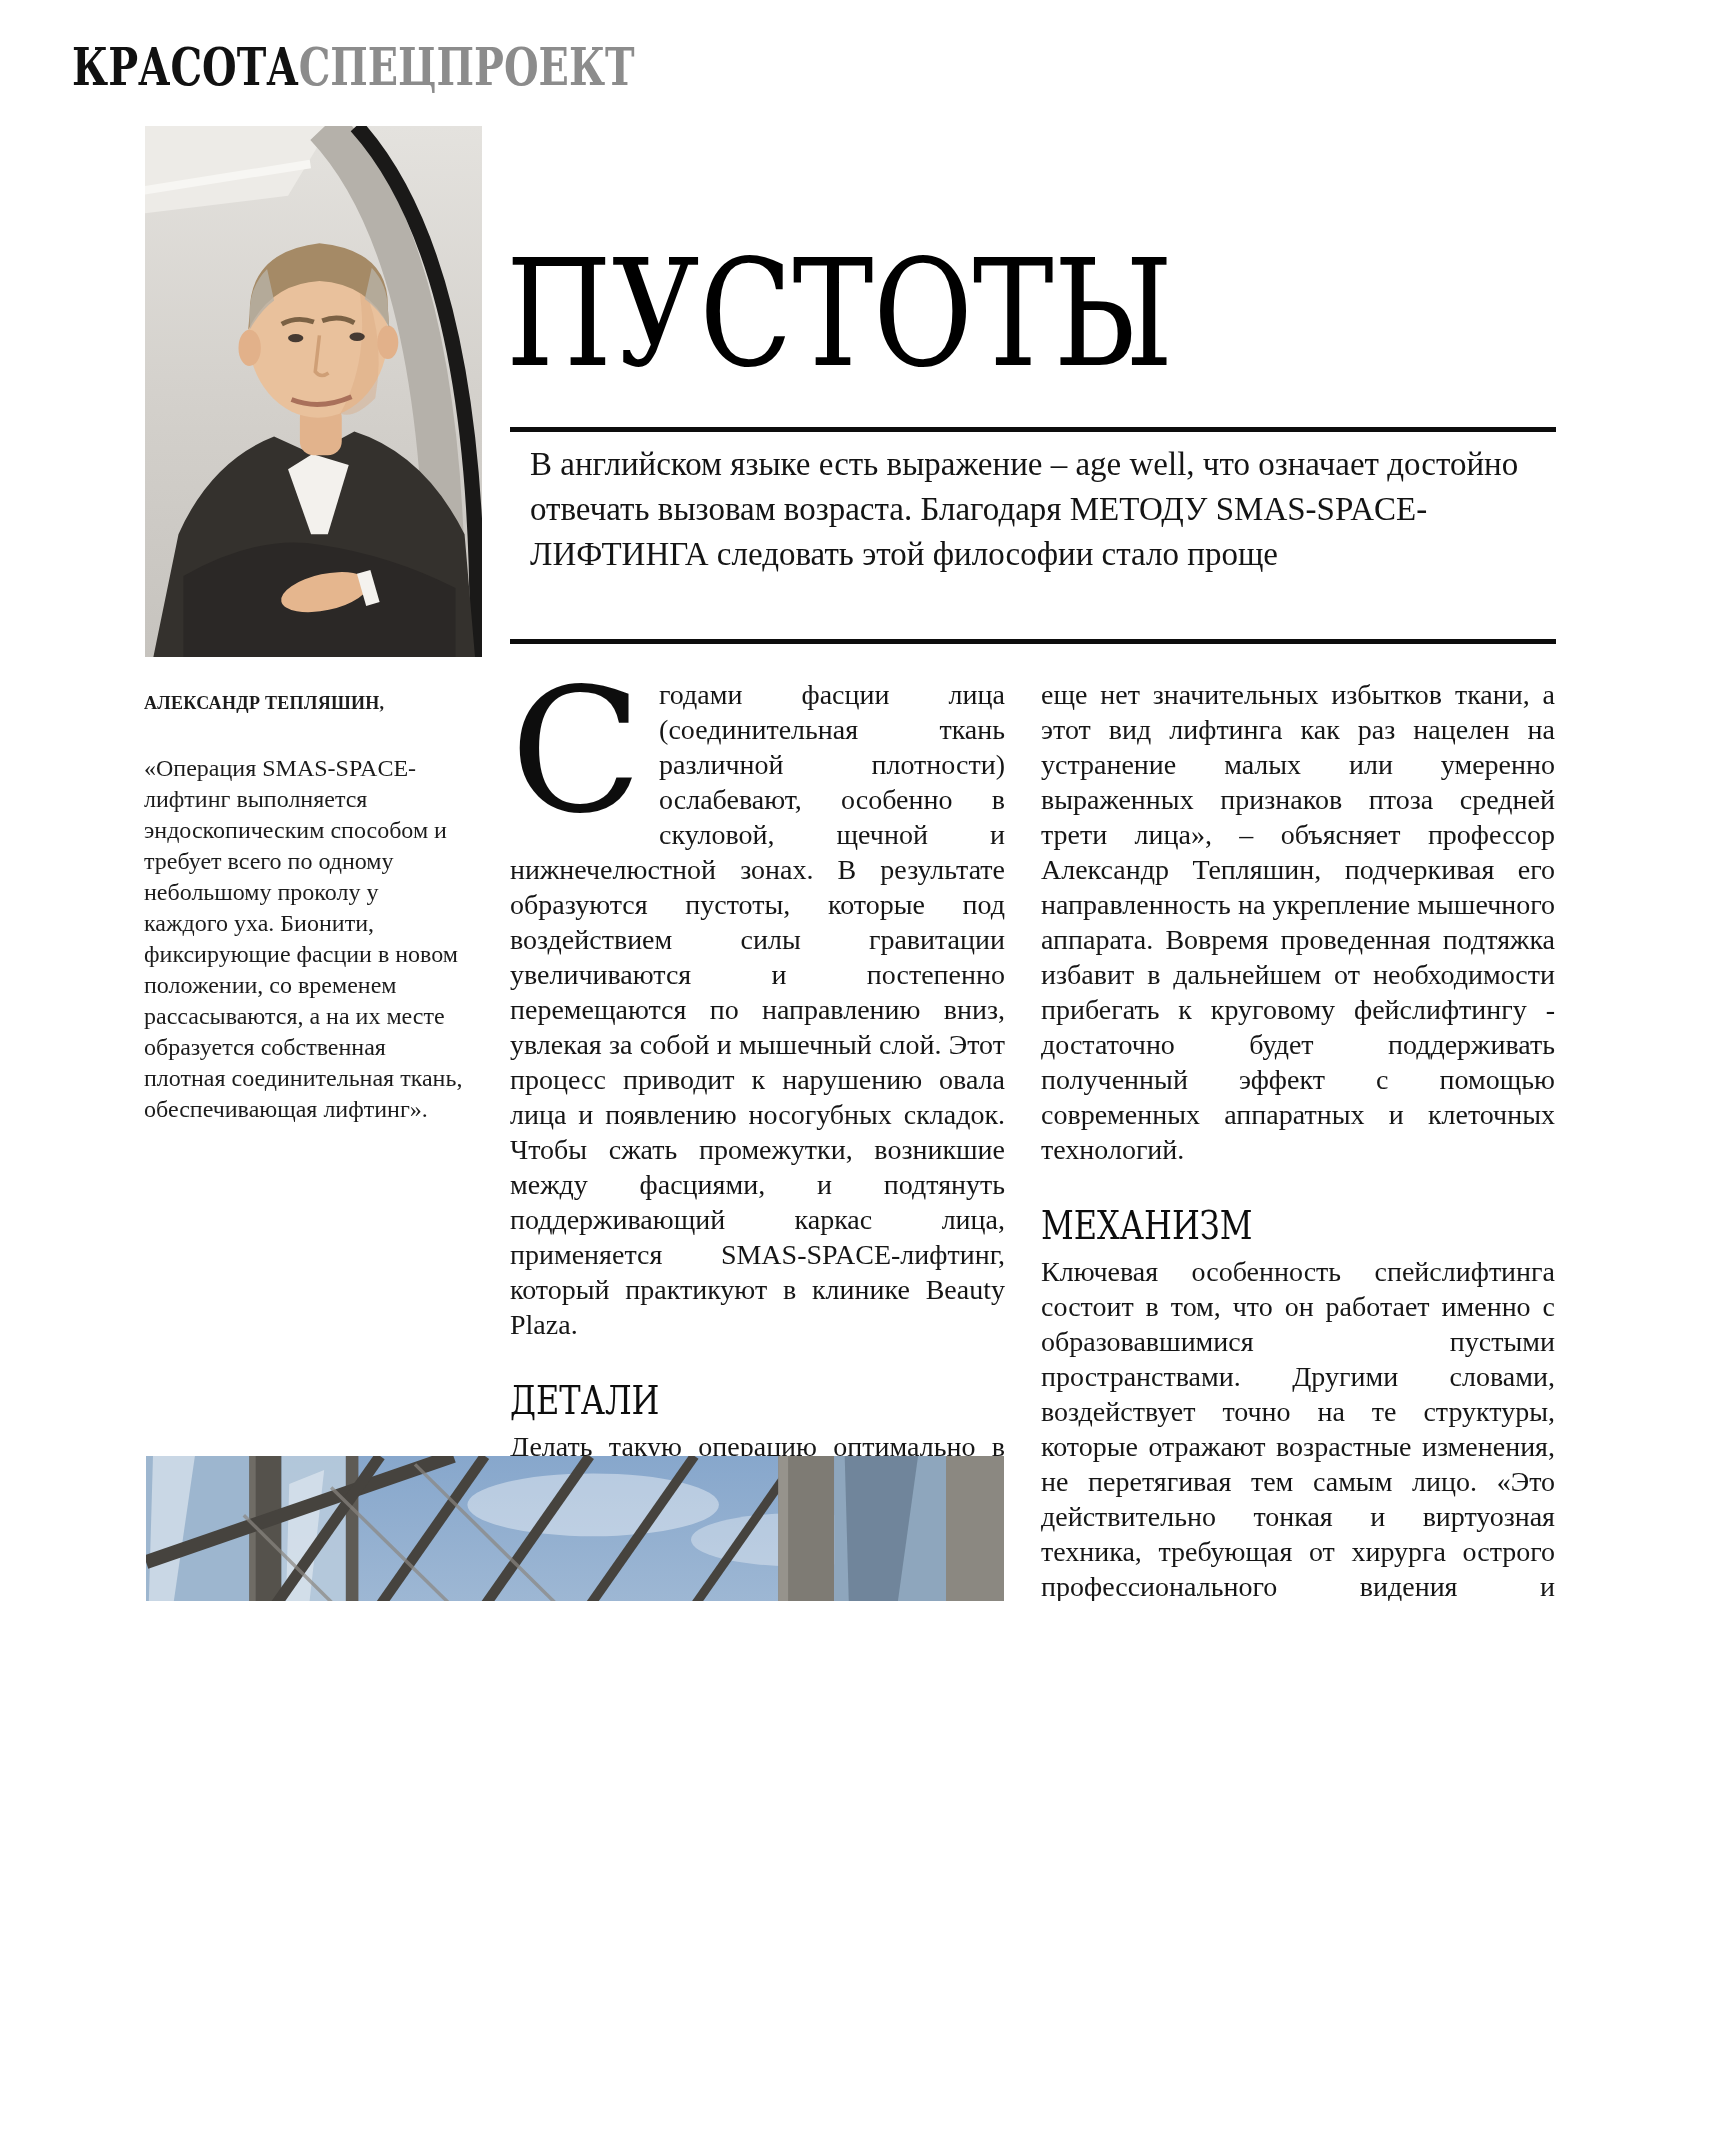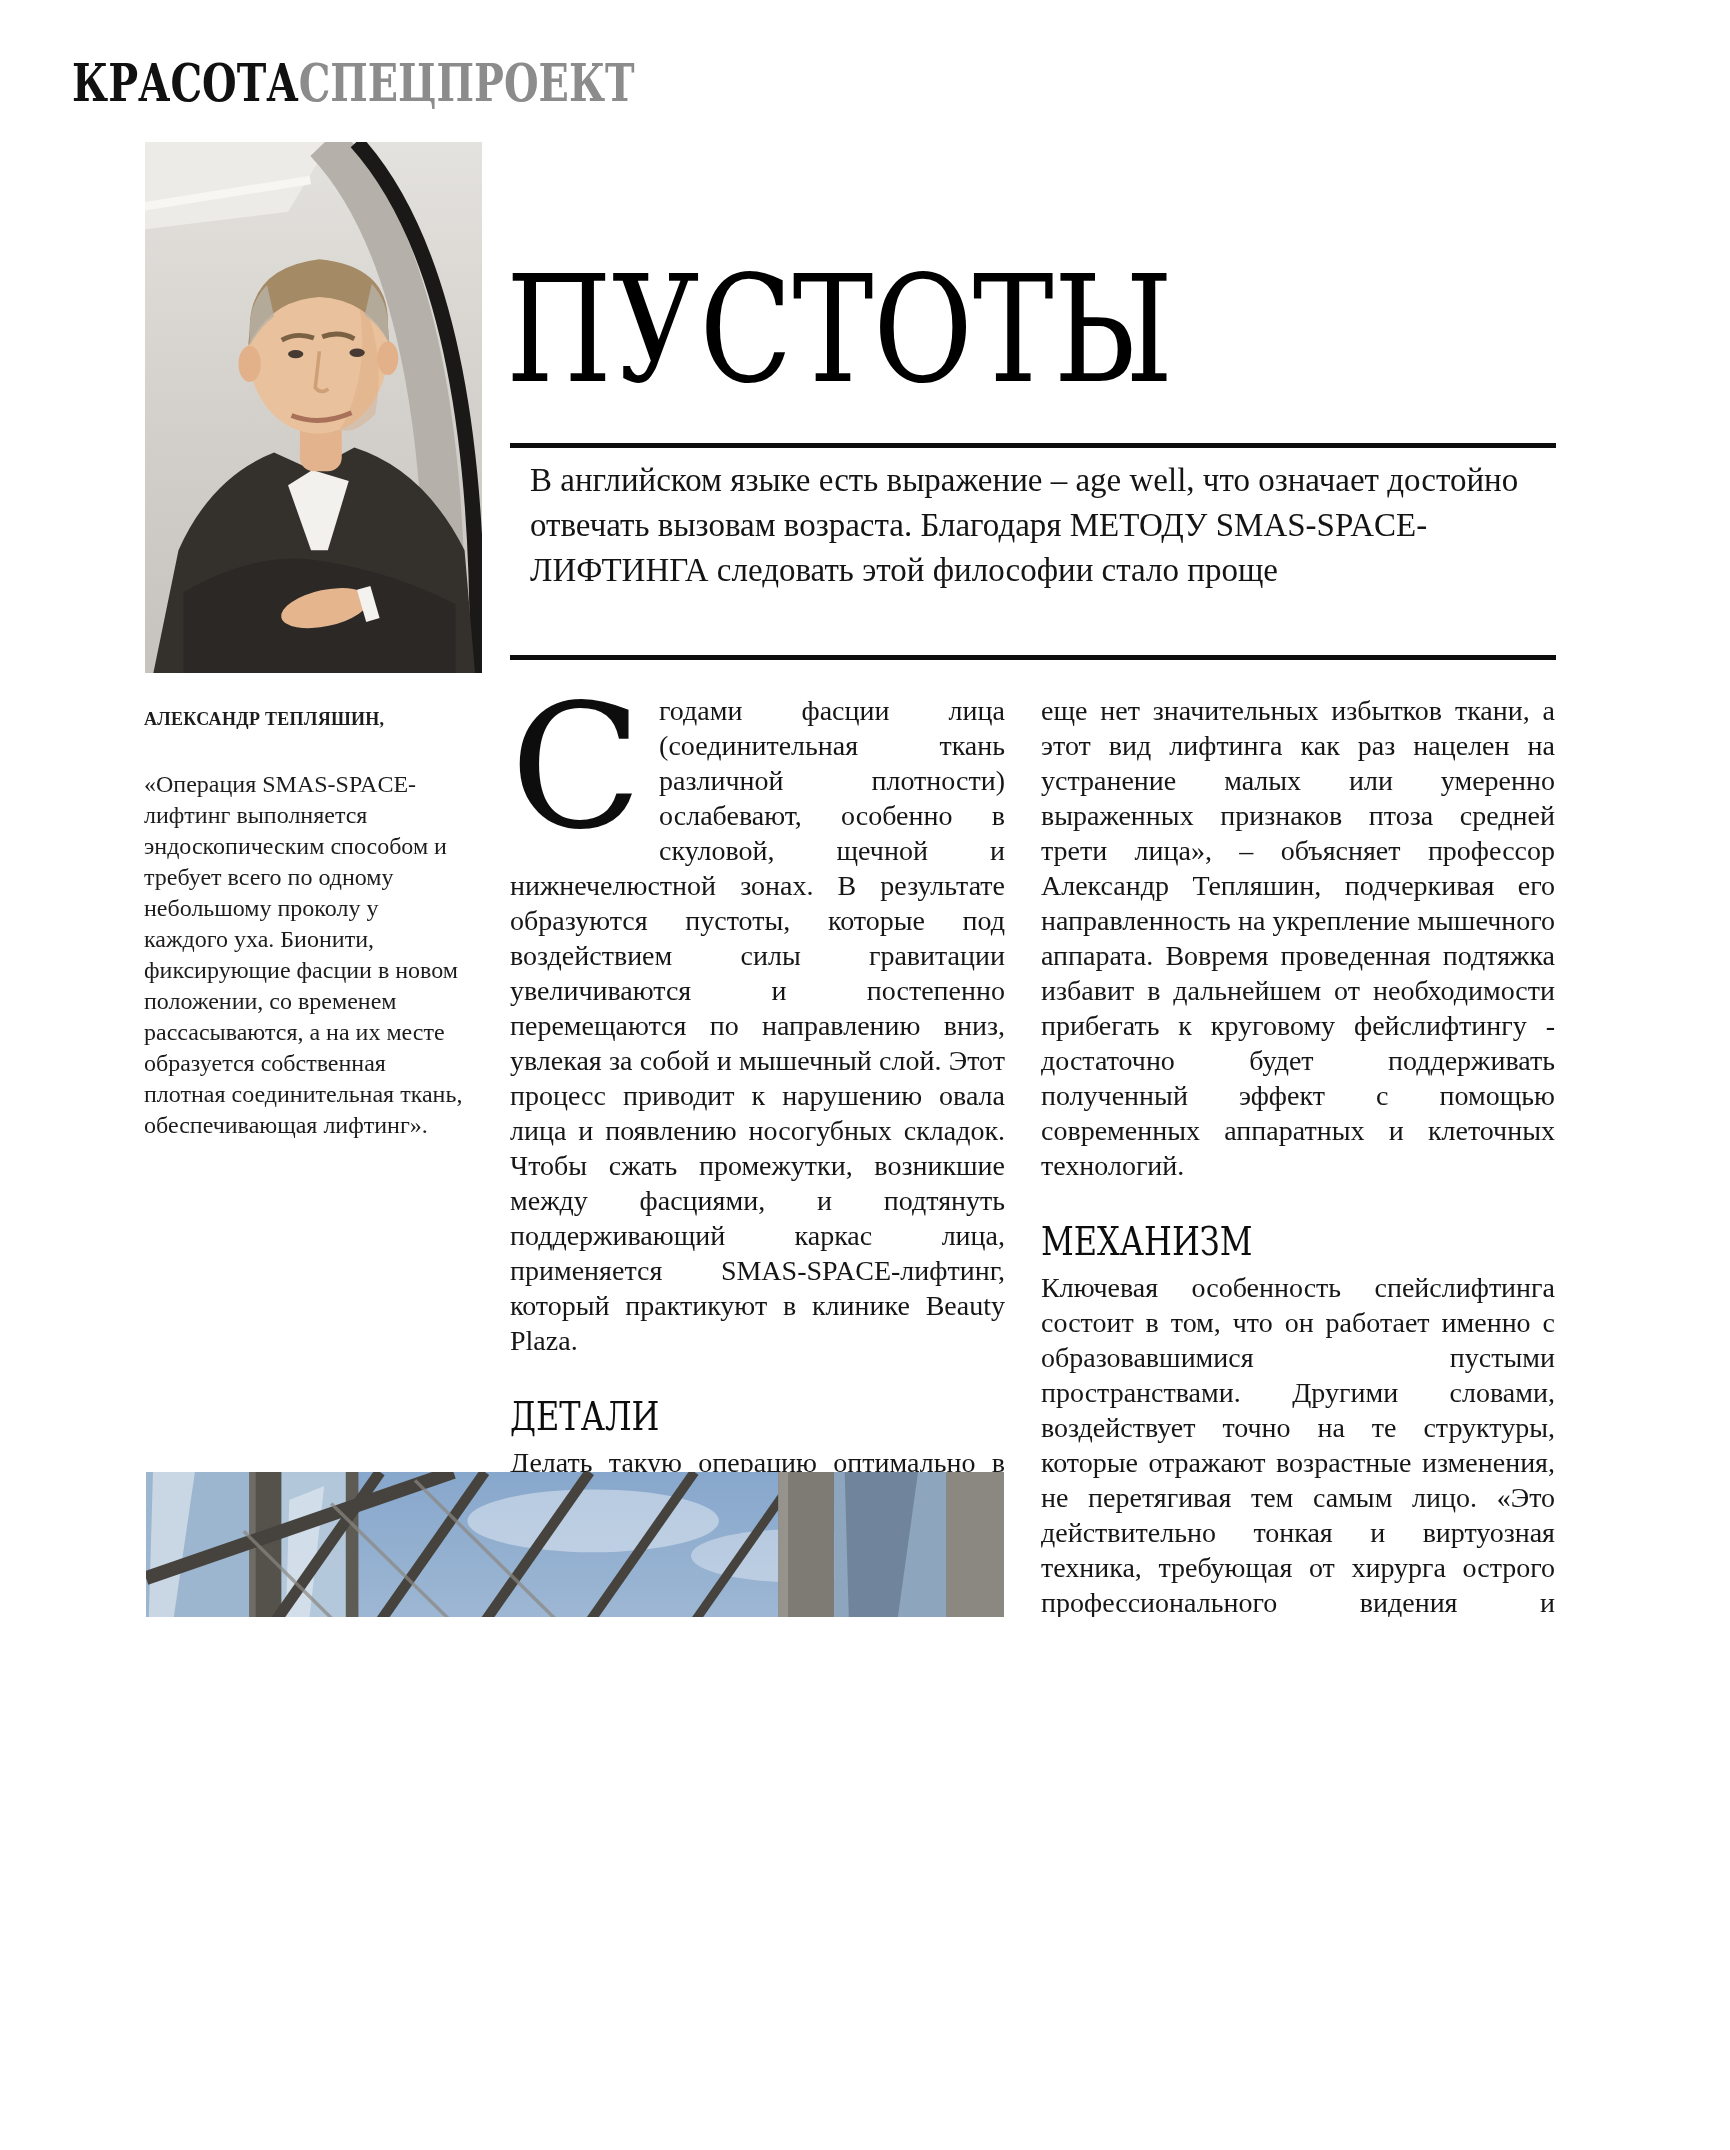--- a/index.html
+++ b/index.html
@@ -1,18 +1,18 @@
 <!DOCTYPE html>
 <html style="font-size:11px"><head>
 <meta charset="utf-8">
 <style>
   html,body { margin:0; padding:0; background:#ffffff; }
   .page {
     position:relative; width:1730px; height:1601px; background:#ffffff;
-    font-family:"Liberation Serif", serif; color:#1c1c1c; overflow:hidden;margin-top:16px;
+    font-family:"Liberation Serif", serif; color:#1c1c1c; overflow:hidden;
   }
   .cond { display:inline-block; transform-origin:0 50%; }
 
   
   .kicker {
     position:absolute; left:72px; top:40px; white-space:nowrap;
     font-family:"DejaVu Serif", serif; font-weight:700; font-size:53px; line-height:1;
   }
   .kicker .cond { transform:scaleX(0.75); }
   .kicker-black { color:#111111; }

